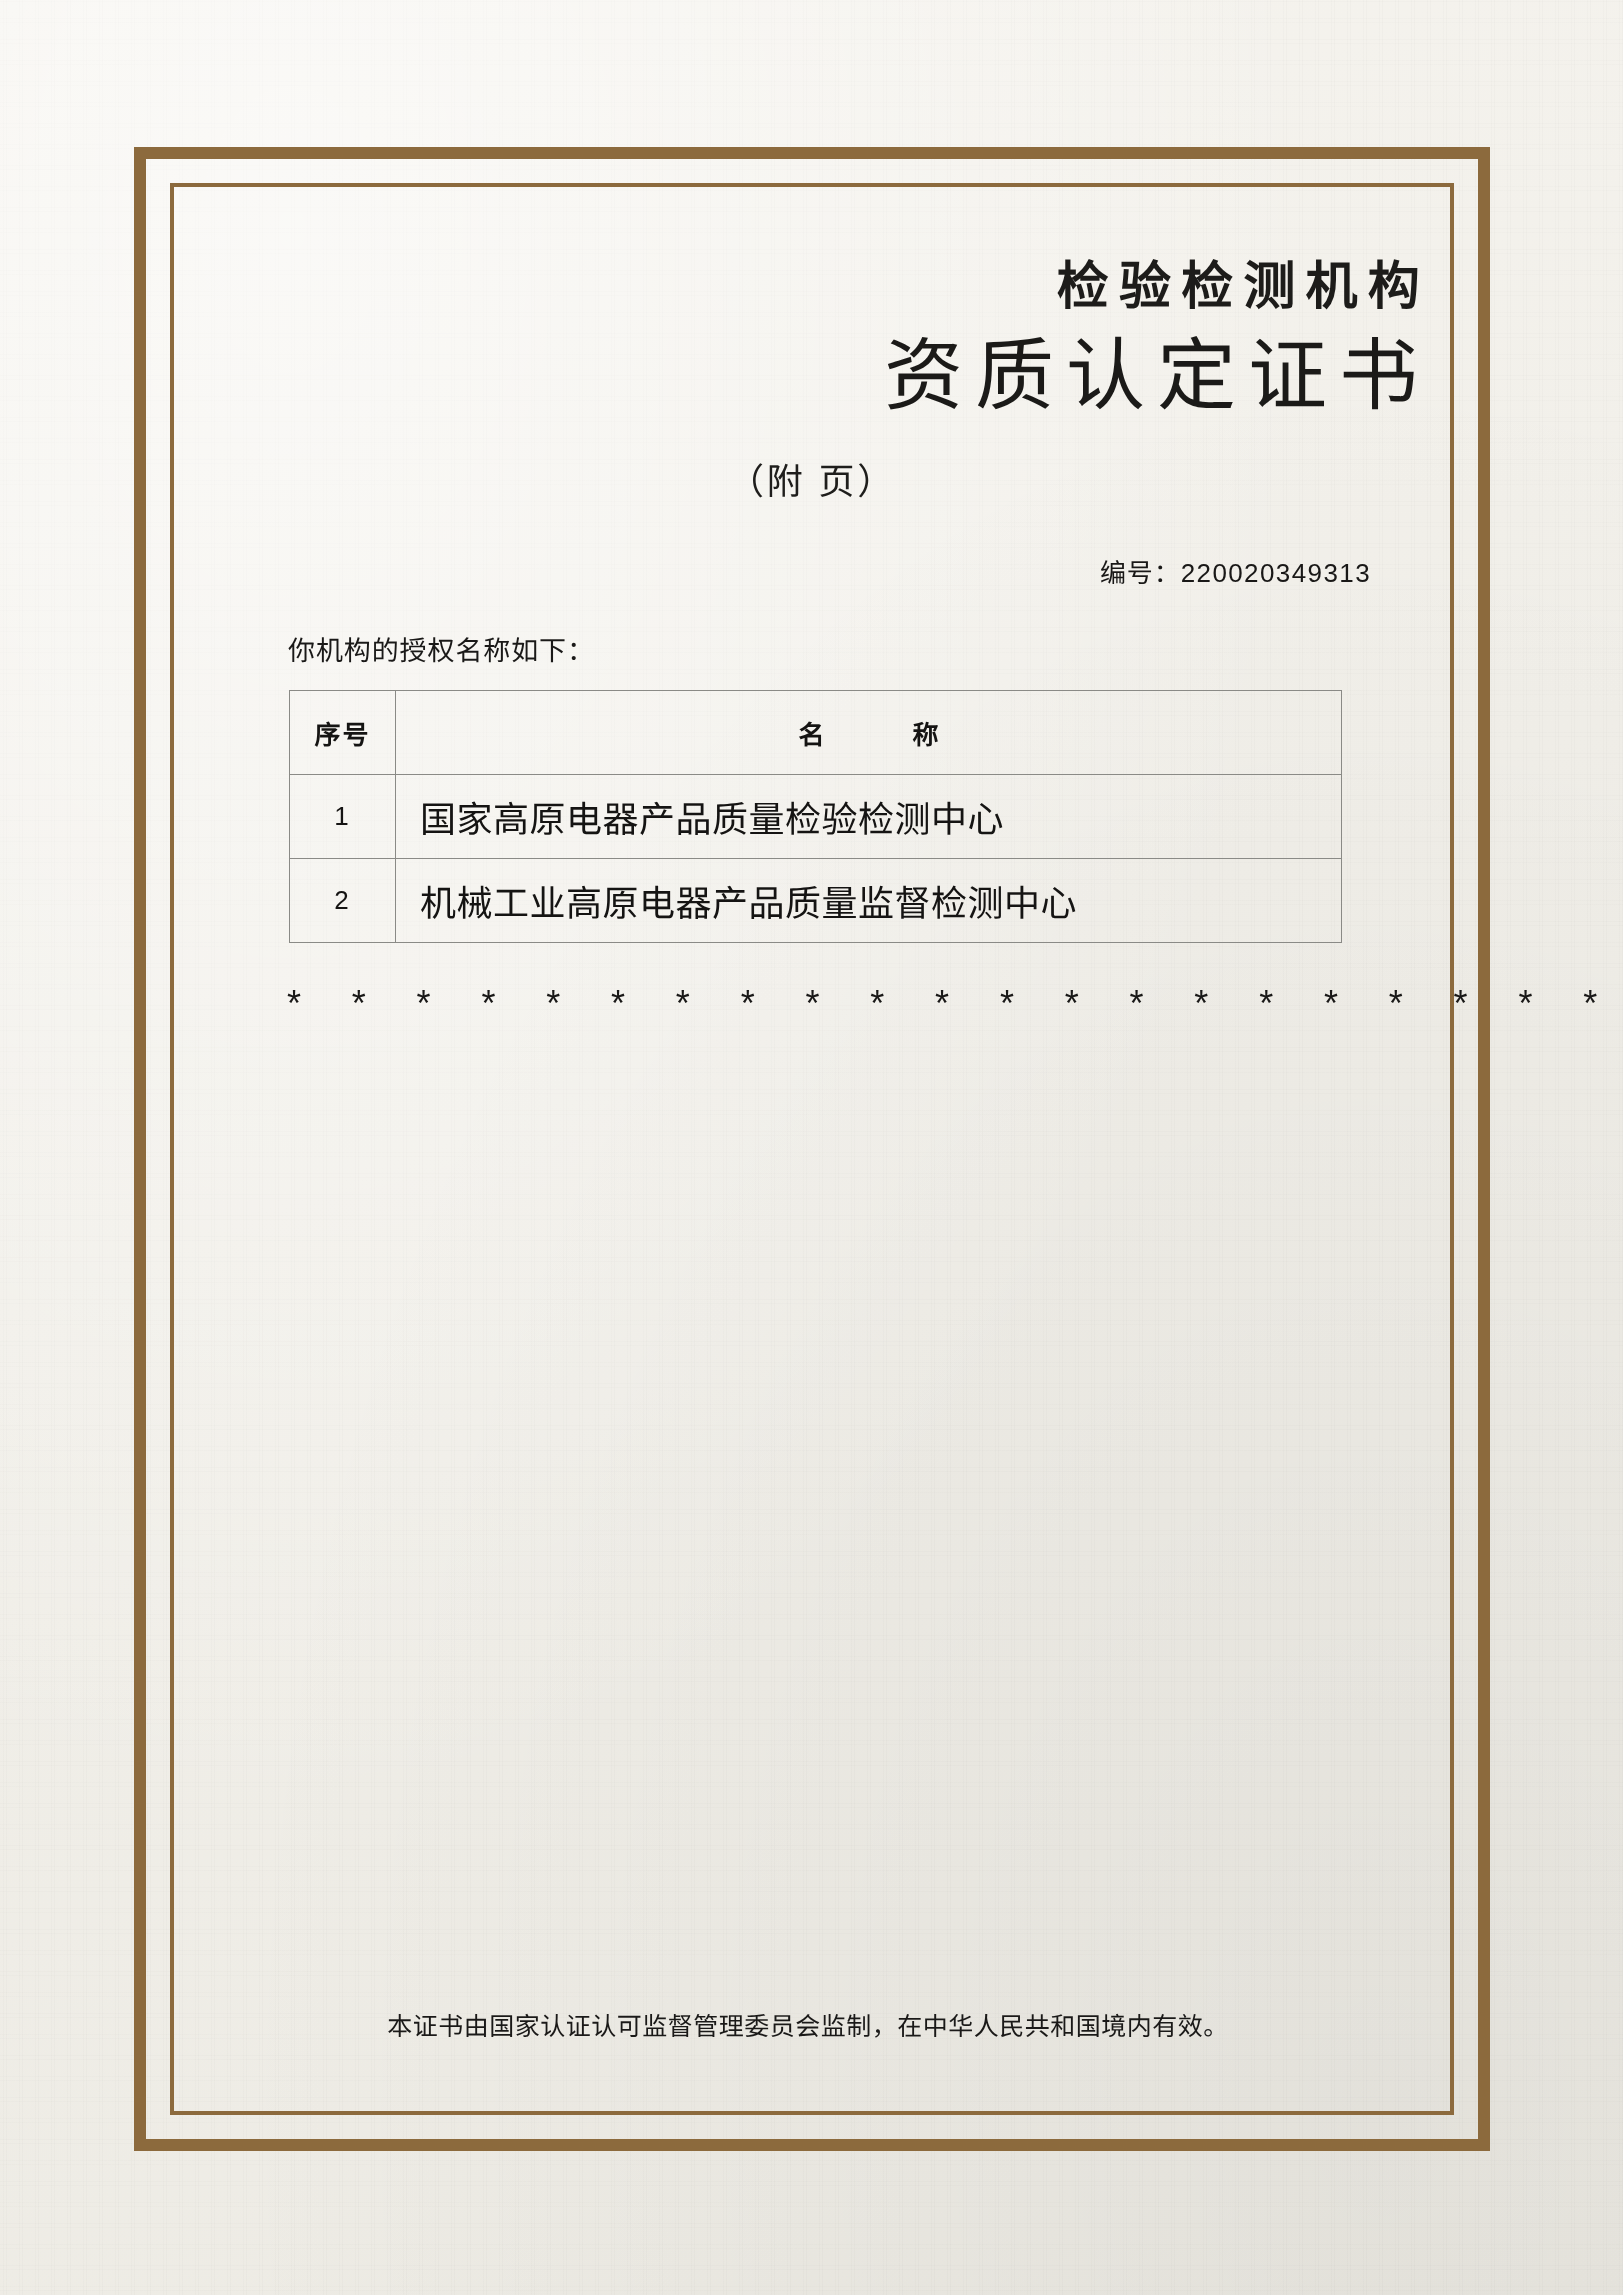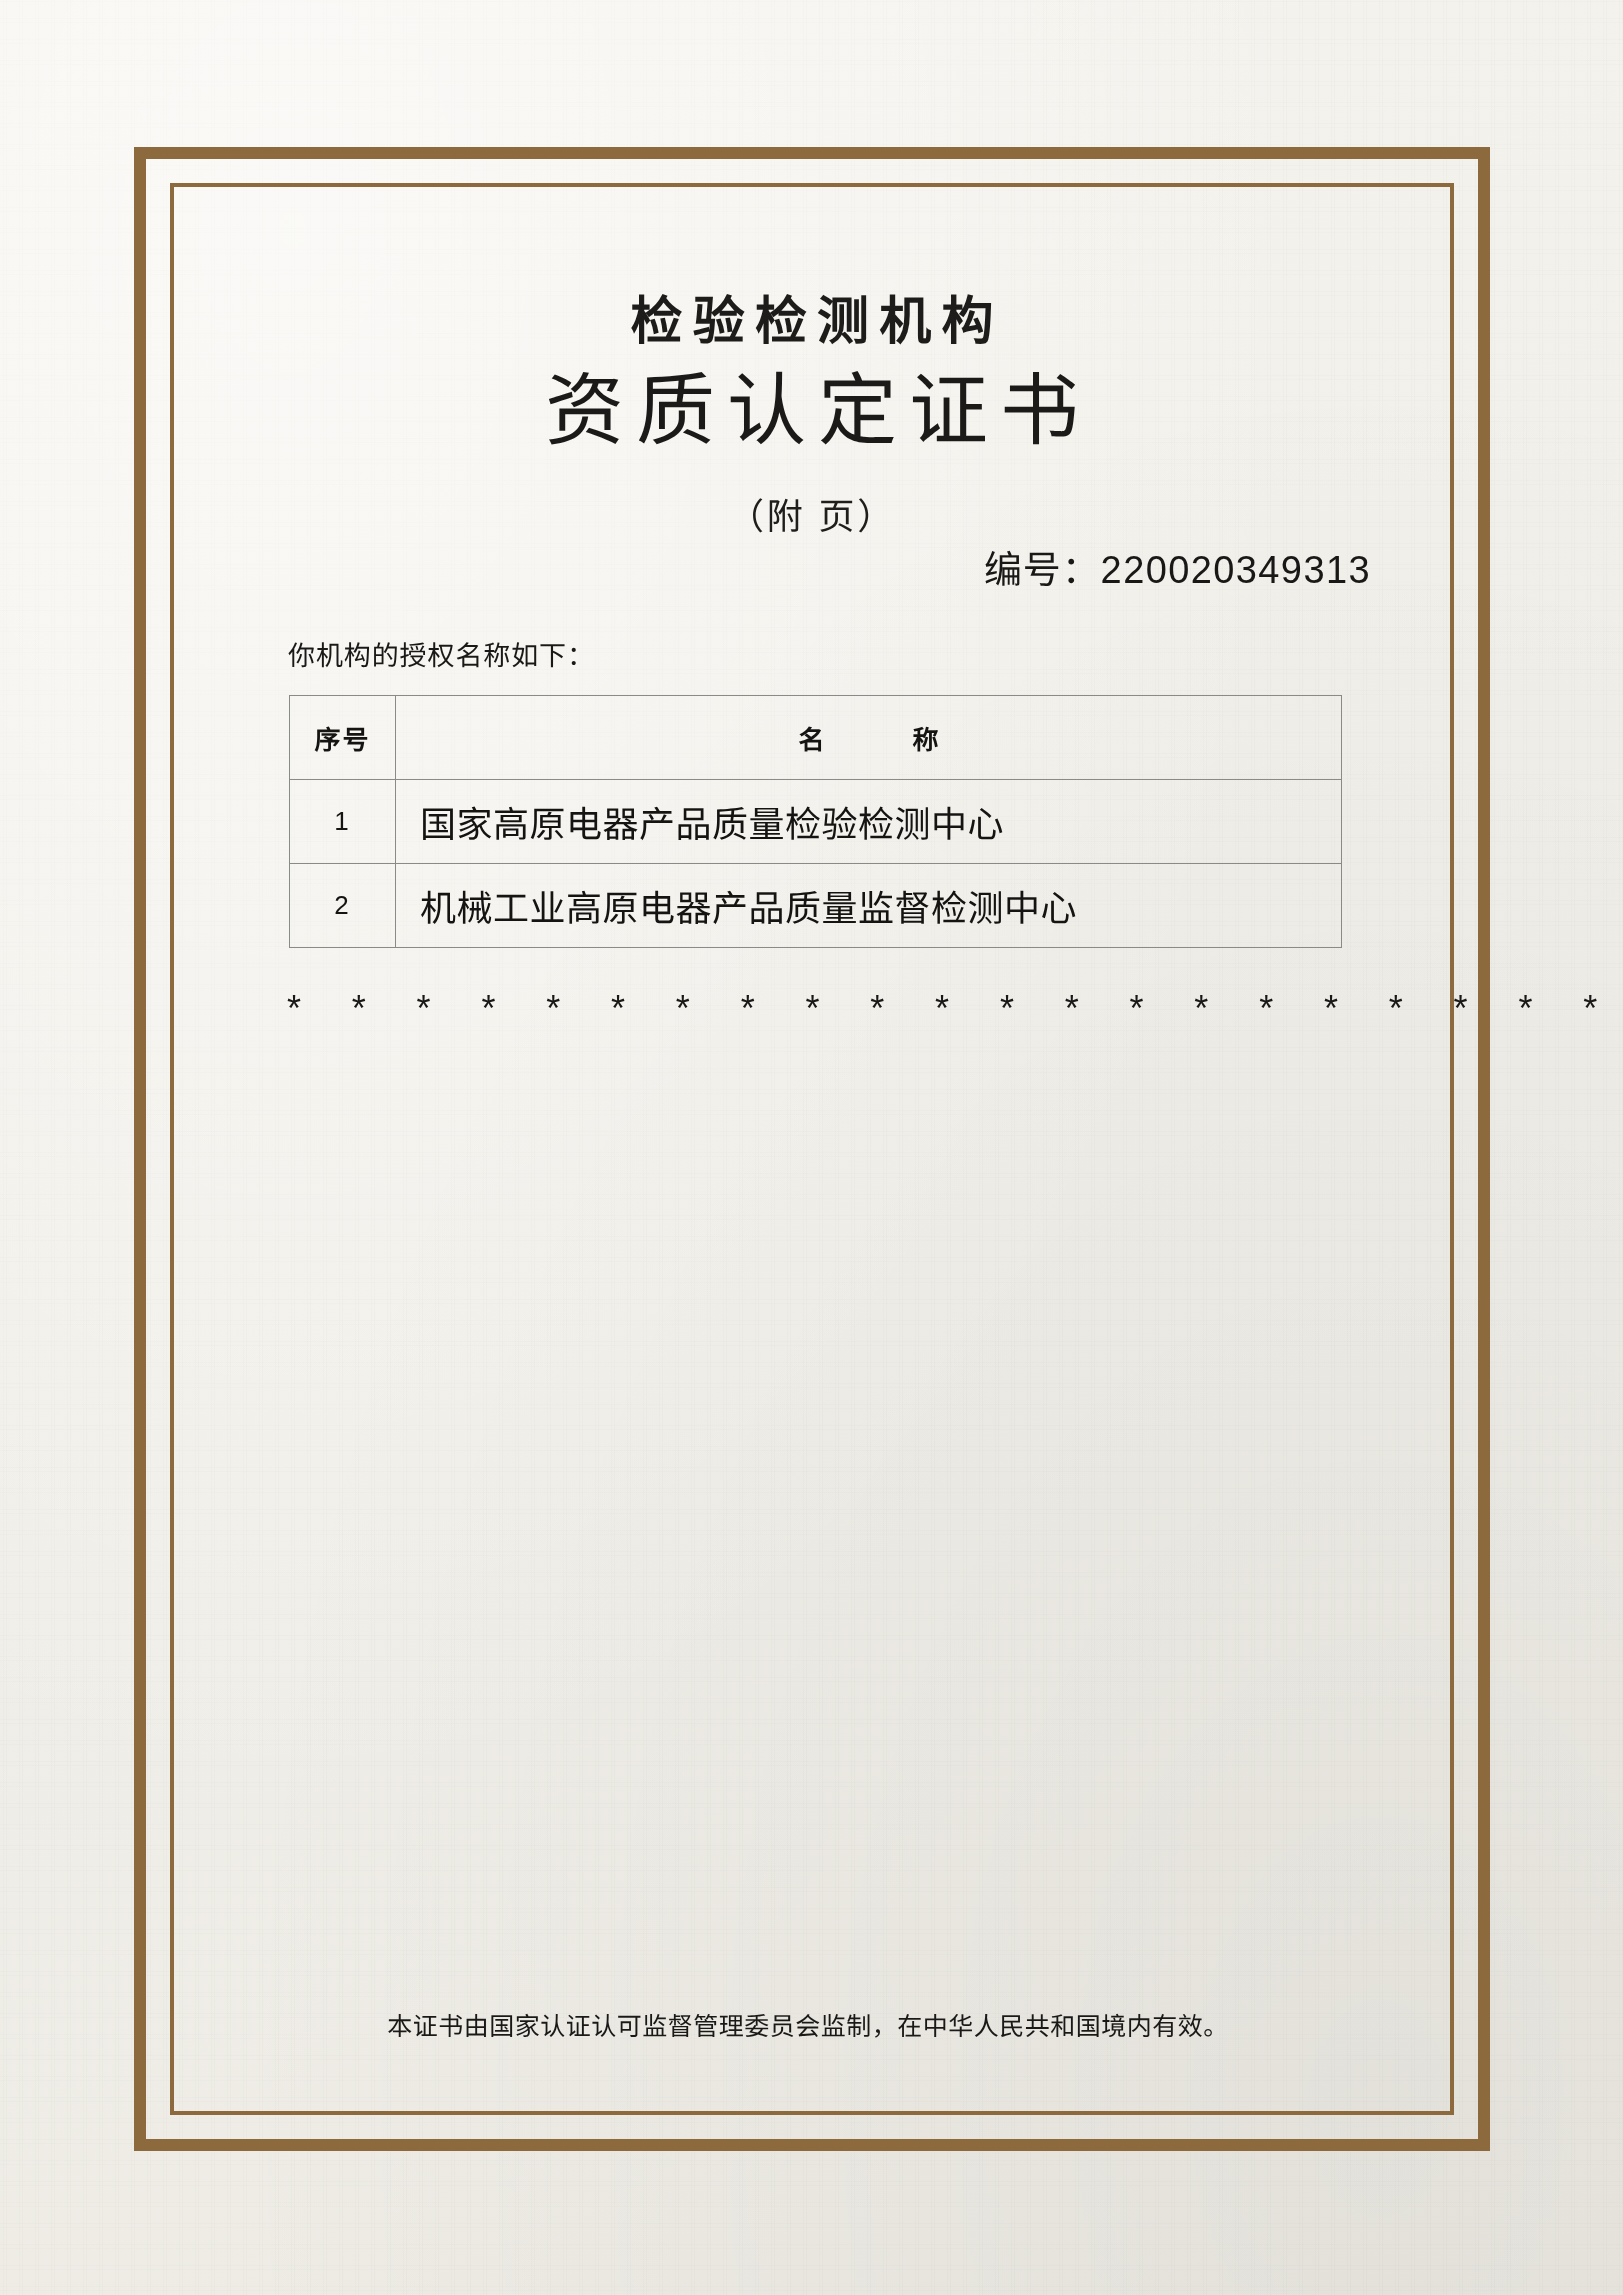--- a/index.html
+++ b/index.html
@@ -67,22 +67,22 @@
   
   .content {
     position: absolute;
     left: 194px;
     top: 194px;
     width: 1236px;
     height: 1907px;
   }
 
   .title-block {
-    text-align: center;
-    margin-top: 97px;
+    text-align: right;
+    margin-top: 62px;
   }
   .title-line1 {
     font-family: "DejaVu Serif", "Liberation Serif", serif;
     font-weight: bold;
     font-size: 52px;
     letter-spacing: 10.2px;
     color: #1d1c1a;
     text-indent: 10.2px;
     line-height: 1.15;
   }
@@ -99,23 +99,24 @@
   .subtitle {
     text-align: center;
     font-size: 36px;
     color: #1f1e1c;
     letter-spacing: 2.8px;
     margin-top: 26px;
     font-family: "Liberation Sans", "DejaVu Sans", sans-serif;
   }
 
   .serial-row {
+    margin-top: 48px;
     text-align: right;
     padding-right: 59px;
-    font-size: 38px;
+    font-size: 26px;
     color: #191817;
     letter-spacing: 0.9px;
     white-space: nowrap;
   }
   .serial-row .serial-value { letter-spacing: 1.4px; }
 
   .lead-text {
     margin-top: 40px;
     padding-left: 94px;
     font-size: 27px;

